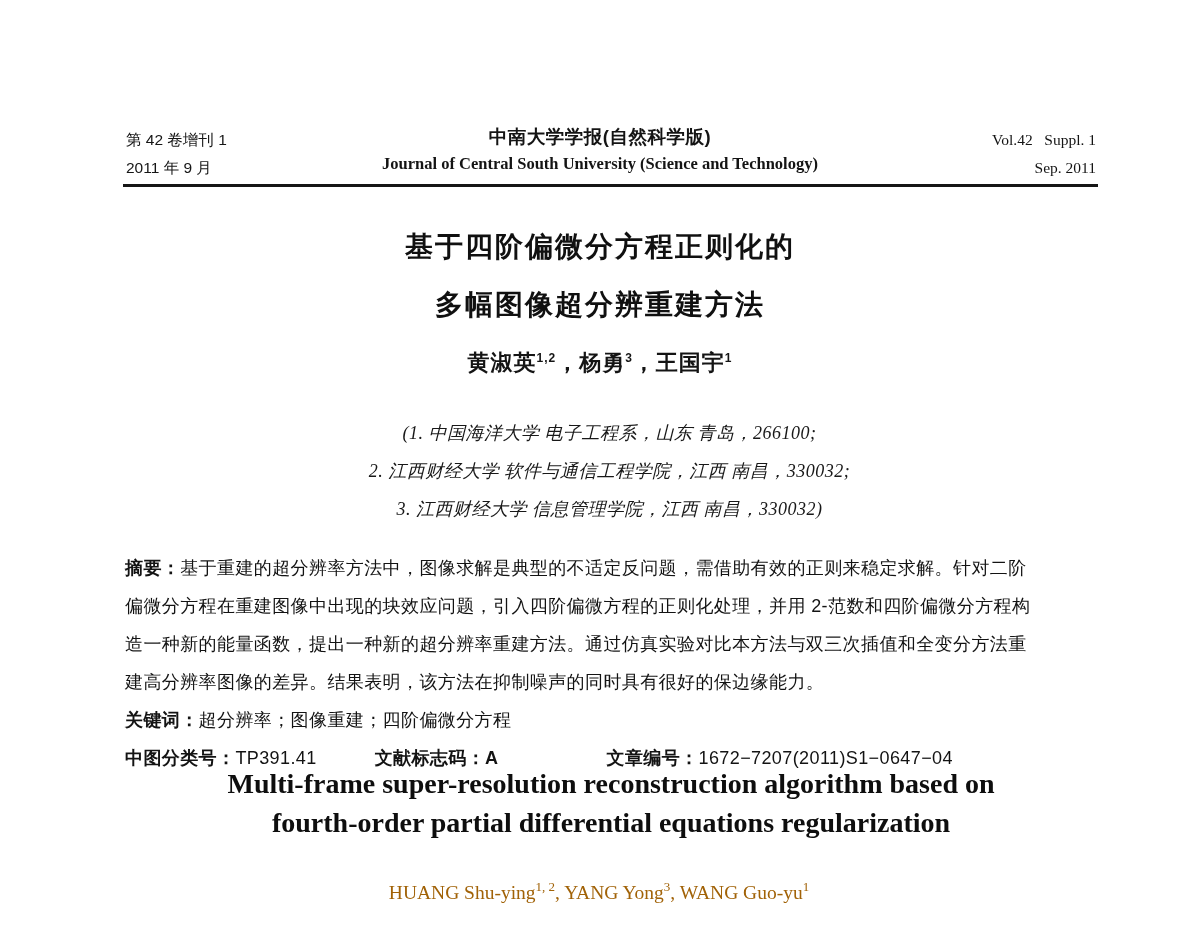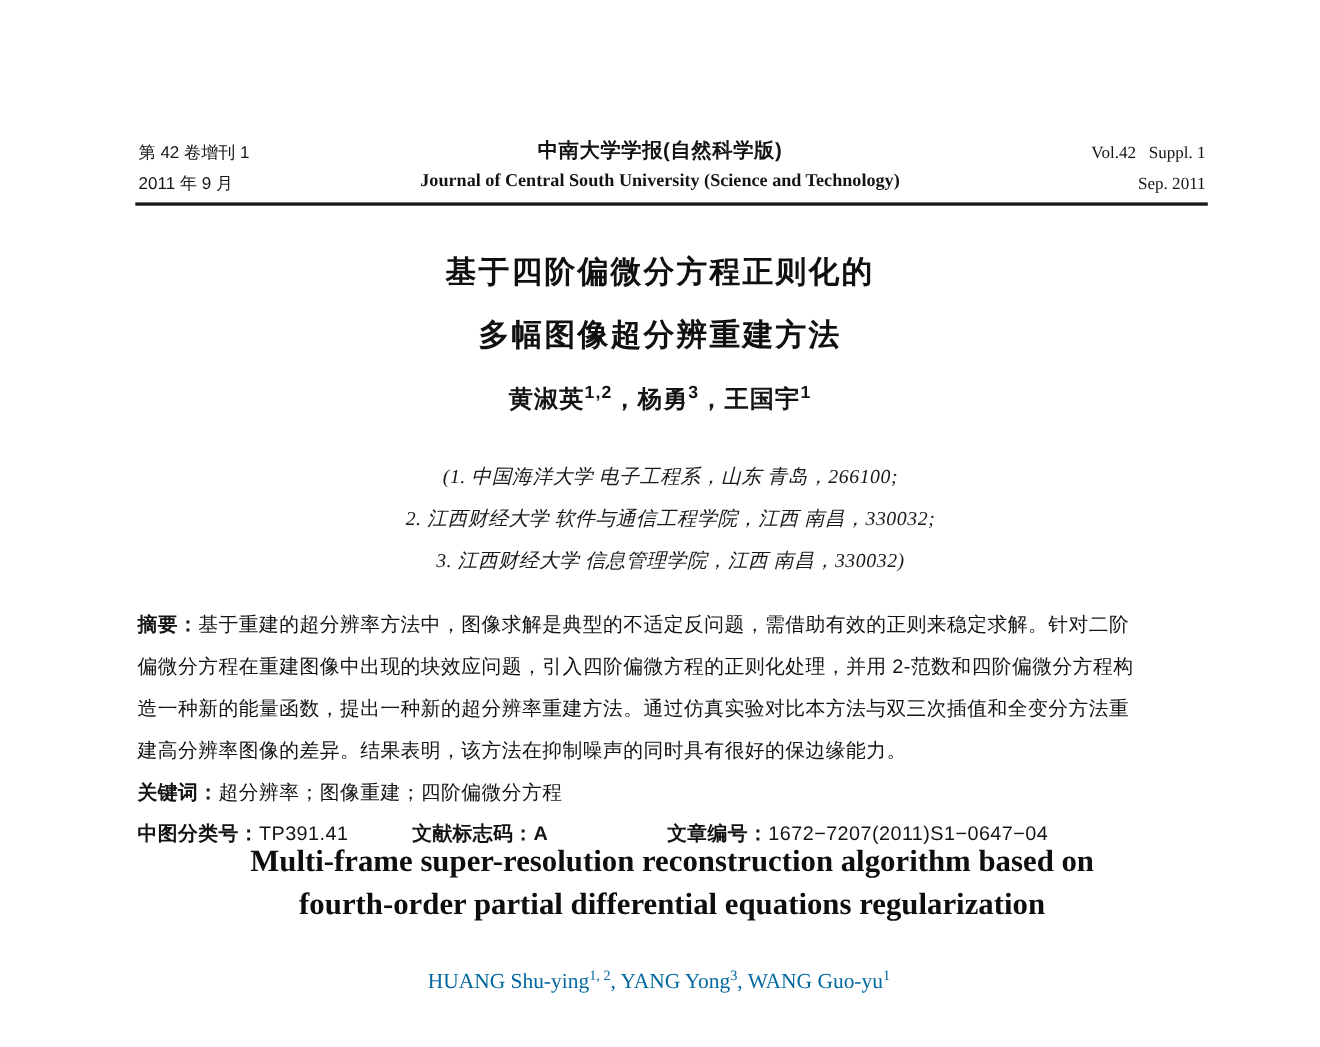--- a/index.html
+++ b/index.html
@@ -15,38 +15,38 @@
   .h-center .en{font-family:"Liberation Serif", serif;font-size:16.5px;font-weight:bold;line-height:27px;}
   .h-right{position:absolute;right:104px;top:126px;text-align:right;font-family:"Liberation Serif", serif;font-size:15.5px;line-height:28px;}
   .pre{white-space:pre;}
   .rule{position:absolute;left:123px;top:184px;width:975px;height:3px;background:#161616;}
   
   .title-cn{position:absolute;left:0;right:0;top:218px;margin:0;text-align:center;
     font-size:28px;font-weight:bold;line-height:58px;letter-spacing:2px;color:#101010;}
   
   .authors-cn{position:absolute;left:0;right:0;top:348px;text-align:center;
     font-size:22px;font-weight:bold;letter-spacing:1px;}
-  .authors-cn sup{font-size:16px;font-weight:bold;}
+  .authors-cn sup{font-size:12px;font-weight:bold;}
   
   .affil{position:absolute;left:0;right:0;top:414px;text-align:center;
     font-family:"Liberation Serif", serif;font-style:italic;
     font-size:18px;line-height:38px;letter-spacing:0.5px;color:#181818;padding-left:19px;}
   
   .body-block{position:absolute;left:125px;top:549px;width:960px;
     font-size:18px;line-height:38px;letter-spacing:0.4px;color:#131313;}
   .body-block .ln{white-space:nowrap;}
   .b{font-weight:bold;}
   .meta .g2{margin-left:58px;}
   .meta .g3{margin-left:108px;}
   
   .title-en{position:absolute;left:0;right:0;top:764px;margin:0;text-align:center;
     font-family:"Liberation Serif", serif;font-weight:bold;
     font-size:28px;line-height:39px;color:#0e0e0e;padding-left:22px;}
   .authors-en{position:absolute;left:0;right:2px;top:879px;text-align:center;
-    font-family:"Liberation Serif", serif;font-size:19.5px;color:#0369a1;}
+    font-family:"Liberation Serif", serif;font-size:19.5px;color:#a16207;}
   .authors-en sup{font-size:13px;}
 </style>
 </head>
 <body>
 
 <div class="page">
 
   <div class="h-left">
     <div>第 42 卷增刊 1</div>
     <div>2011 年 9 月</div>

